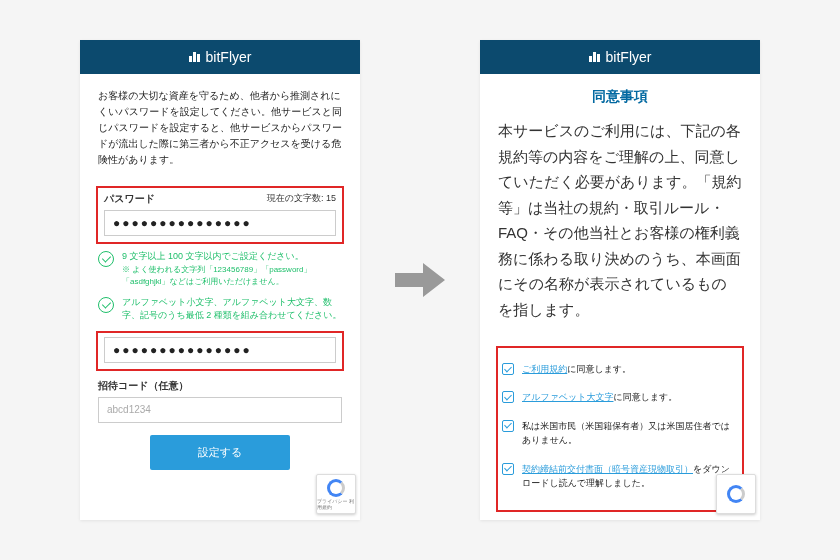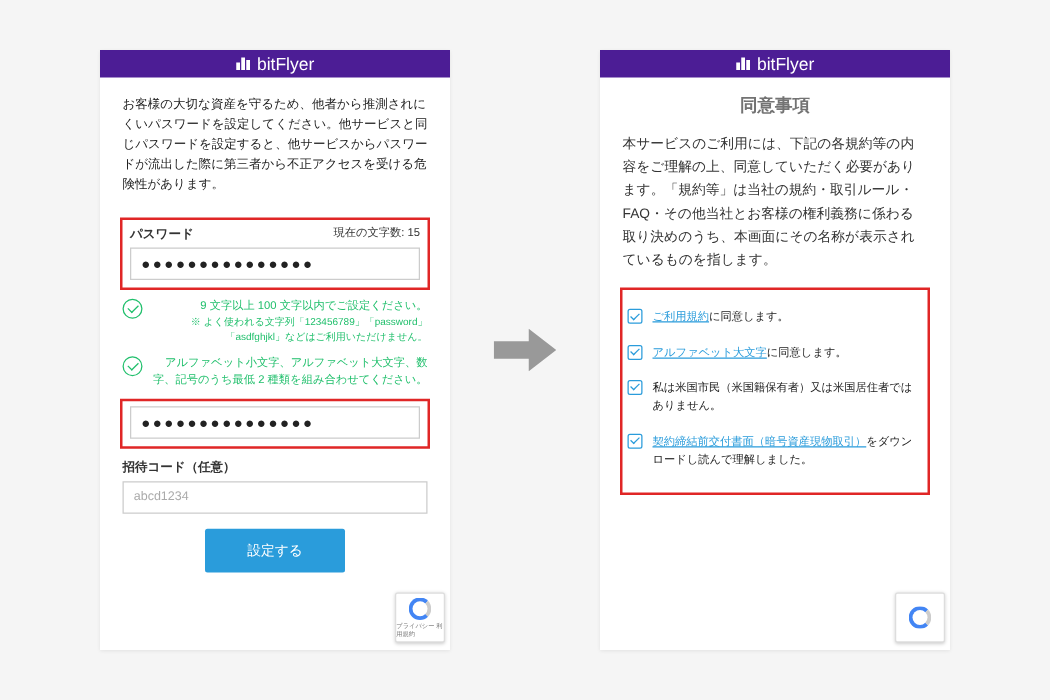--- a/index.html
+++ b/index.html
@@ -18,23 +18,23 @@
     width: 280px;
     height: 480px;
     background: #fff;
     position: relative;
     box-shadow: 0 1px 3px rgba(0,0,0,0.08);
     display: flex;
     flex-direction: column;
     overflow: hidden;
   }
   .header {
-    background: #4c1d95;
+    background: #0c4a6e;
     color: #fff;
-    height: 22px;
+    height: 34px;
     display: flex;
     align-items: center;
     justify-content: center;
     gap: 6px;
     font-size: 14px;
     font-weight: 500;
   }
   .logo-icon {
     display: inline-flex;
     gap: 1px;
@@ -88,30 +88,30 @@
   }
   .rule .check {
     width: 16px; height: 16px; border: 1.5px solid #1fbf6b; border-radius: 50%;
     display: flex; align-items: center; justify-content: center; flex-shrink: 0;
     margin-top: 1px;
   }
   .rule .check::after {
     content: ""; width: 4px; height: 7px; border: solid #1fbf6b; border-width: 0 1.5px 1.5px 0;
     transform: rotate(45deg); margin-top: -2px;
   }
-  .rule-text { font-size: 9px; line-height: 1.5; color: #1fbf6b; text-align: right; }
+  .rule-text { font-size: 9px; line-height: 1.5; color: #1fbf6b; }
   .rule-text .small { font-size: 8px; }
   .label-plain { font-size: 10px; font-weight: 600; margin: 10px 0 4px; }
   .primary-btn {
     background: #2a9cdb;
     color: #fff;
     text-align: center;
     padding: 10px 0;
     font-size: 11px;
-    width: 112px;
+    width: 140px;
     margin: 12px auto 0;
     border-radius: 2px;
     cursor: pointer;
   }
   .recaptcha {
     position: absolute;
     bottom: 6px; right: 4px;
     width: 40px; height: 40px;
     background: #fff;
     border: 1px solid #ddd;
@@ -135,27 +135,27 @@
     align-items: center;
     justify-content: center;
   }
   .arrow svg { fill: #999; }
   
   .title-h {
     font-size: 14px;
     font-weight: 700;
     text-align: center;
     margin-bottom: 12px;
-    color: #737373;
+    color: #0369a1;
   }
   .agree-intro {
-    font-size: 11px;
+    font-size: 15px;
     line-height: 1.7;
     color: #333;
-    margin-bottom: 14px;
+    margin-bottom: 26px;
   }
   .checklist-wrap {
     outline: 2px solid #e02626;
     padding: 6px 4px 6px 4px;
   }
   .check-item {
     display: flex;
     gap: 8px;
     margin: 8px 0 14px;
     align-items: flex-start;

